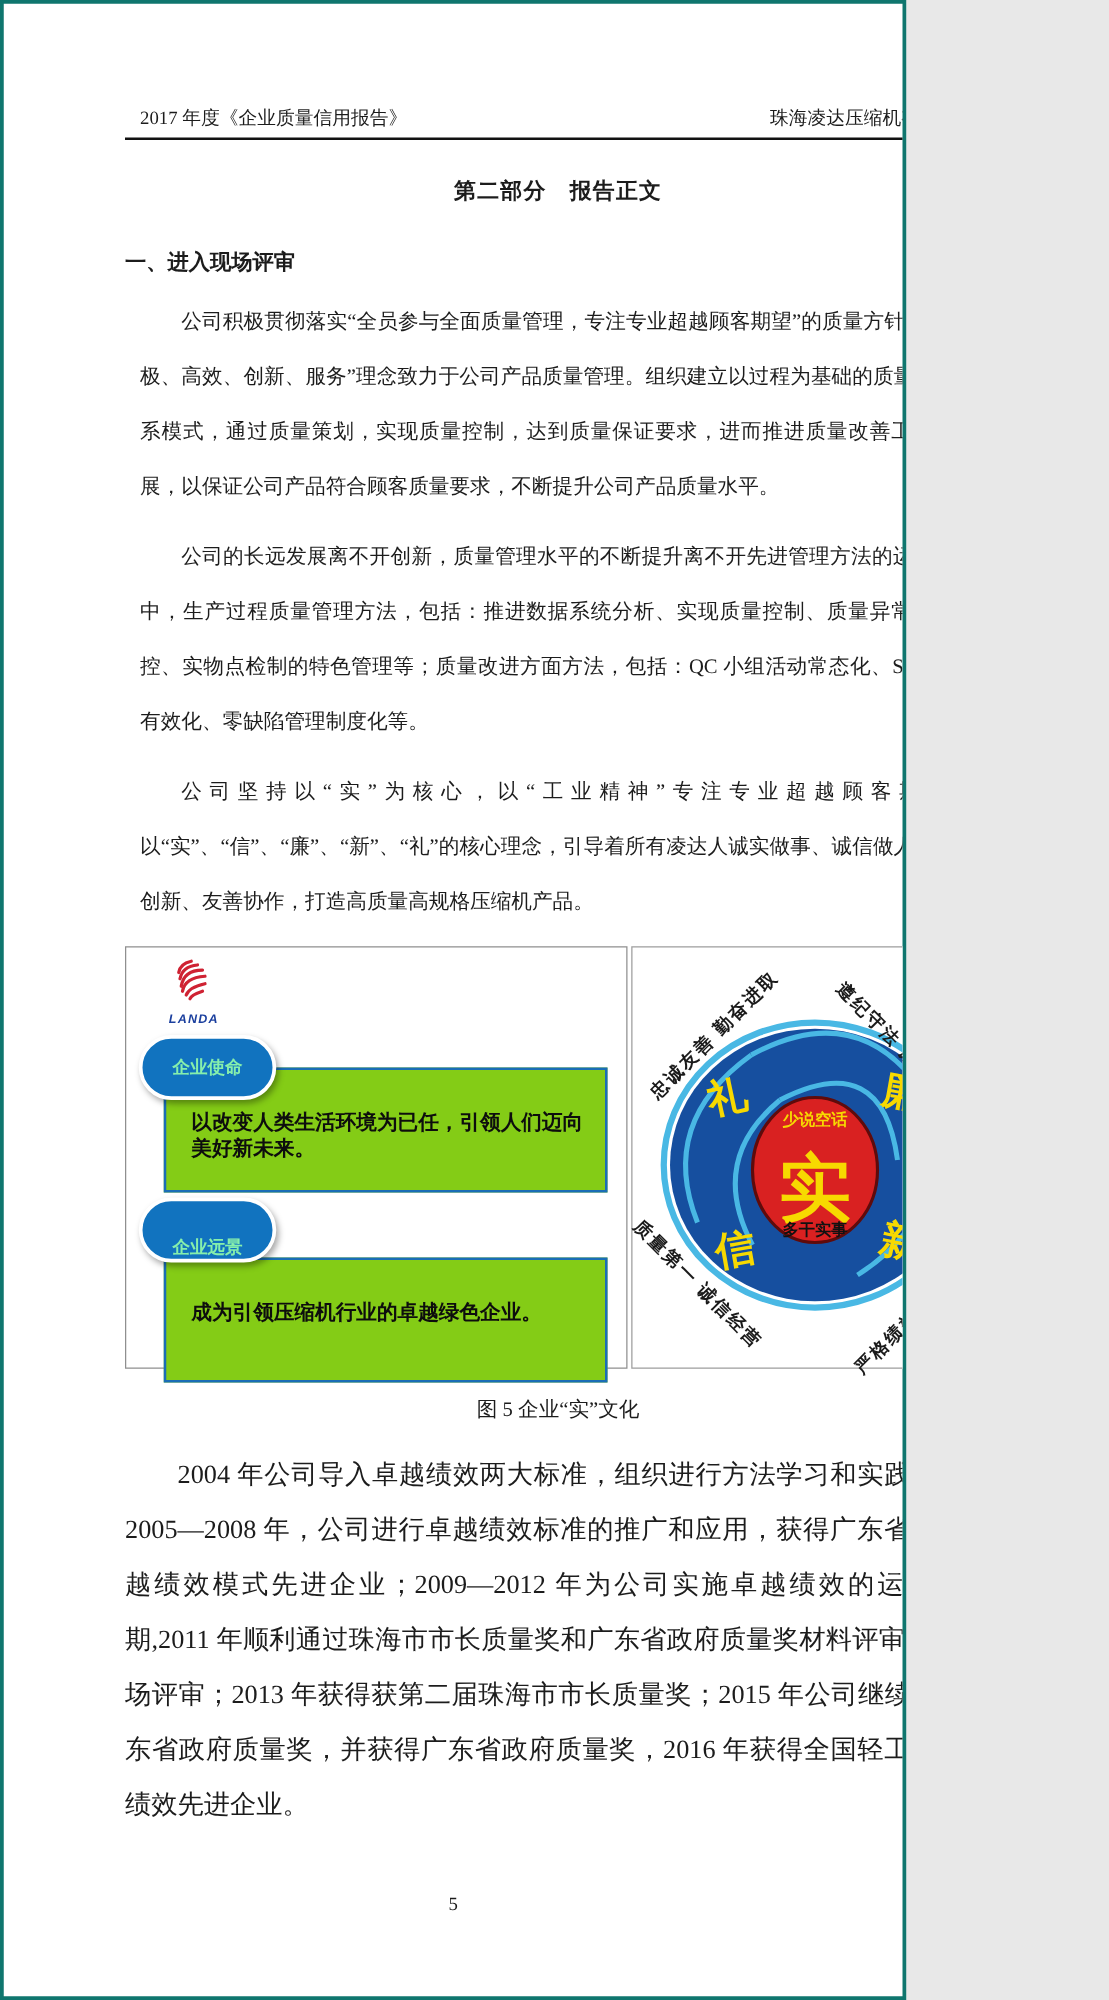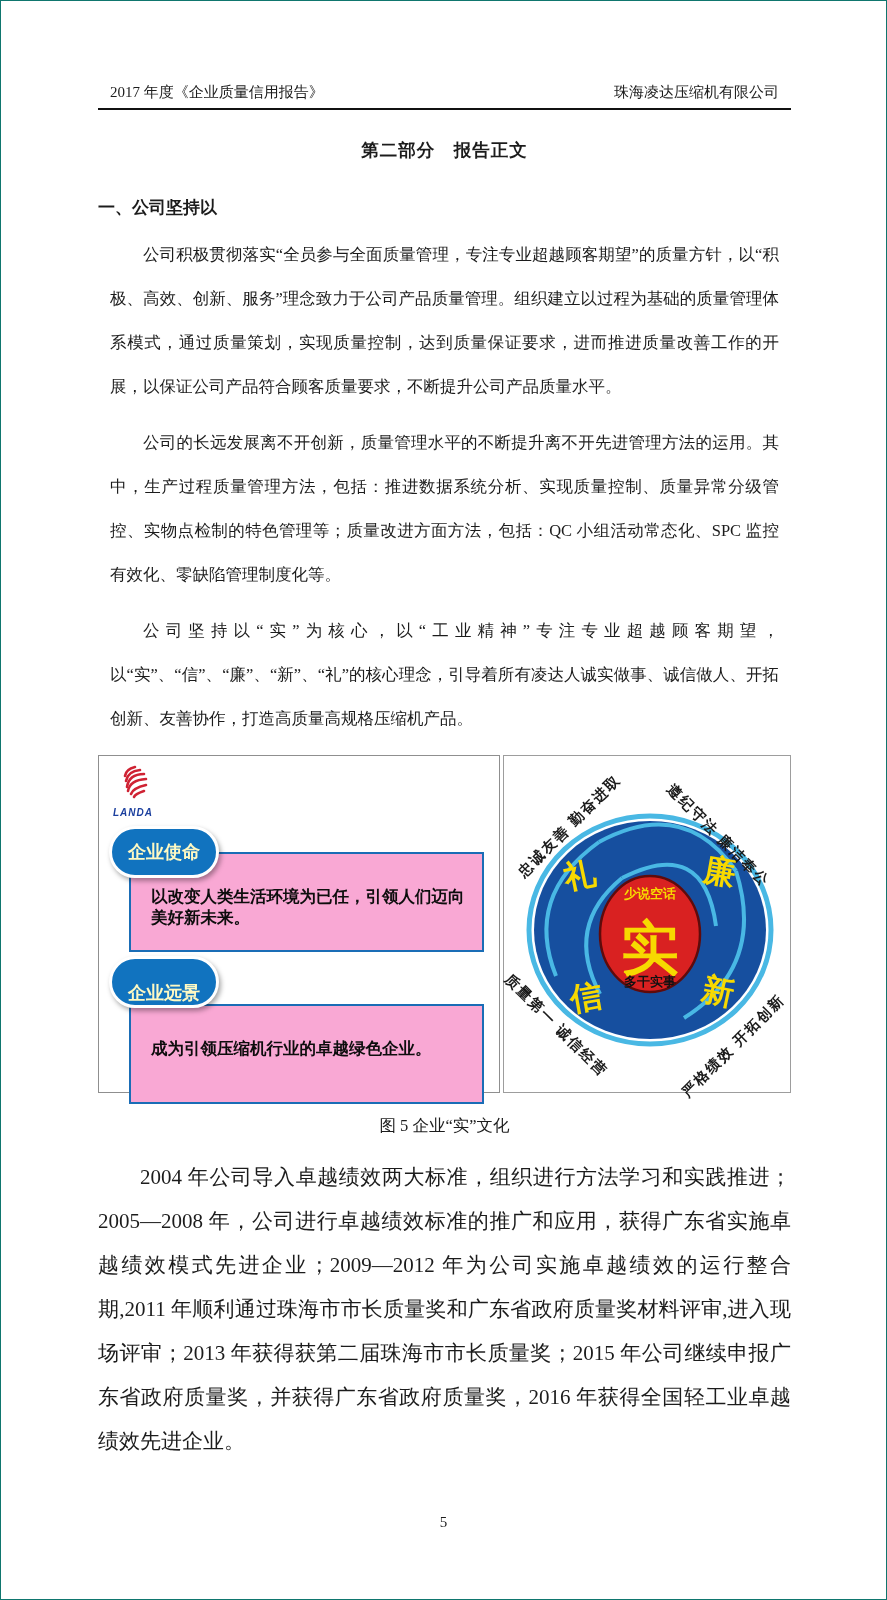--- a/index.html
+++ b/index.html
@@ -1,21 +1,21 @@
 <!DOCTYPE html>
 <html><head>
 <meta charset="utf-8">
 <style>
   html,body{margin:0;padding:0;background:#e8e8e8;}
   .page{
     position:relative;
-    width:887px;height:1600px;
+    width:725px;height:1600px;
     background:#ffffff;
     box-sizing:border-box;
-    border:1px solid #0f766e;
+    border:3px solid #0f766e;
     font-family:"Liberation Serif","DejaVu Serif",serif;
     color:#1c1c1c;
     overflow:hidden;
   }
   .content{position:absolute;left:97px;top:0;width:693px;}
   
   .header{
     display:flex;justify-content:space-between;align-items:flex-end;
     padding:82px 12px 6px 12px;
     border-bottom:2px solid #111;
@@ -34,40 +34,40 @@
   .body-text p{
     margin:12px;font-size:16.5px;line-height:44px;
     text-align:justify;text-indent:2em;
   }
   
   .figure{display:flex;gap:3px;margin-top:14px;}
   .panel{position:relative;background:#fff;box-sizing:border-box;}
   .panel-left{width:408px;height:338px;border:1px solid #8f8f8f;}
   .panel-right{width:292px;height:338px;border:1px solid #9d9d9d;}
   
-  .logo{position:absolute;left:14px;top:8px;width:60px;text-align:left;}
+  .logo{position:absolute;left:14px;top:8px;width:60px;text-align:right;}
   .logo-word{
     display:block;font-family:"Liberation Sans","DejaVu Sans",sans-serif;
     font-style:italic;font-weight:bold;font-size:10px;color:#1b3f9e;
     letter-spacing:1px;margin-top:1px;
   }
   
   .pill{
     position:absolute;left:10px;width:104px;height:46px;z-index:2;
     background:#1173bf;border:3px solid #fff;border-radius:26px;
     box-shadow:2px 3px 5px rgba(0,0,0,.35);
-    color:#fef9c3;font-family:"Liberation Sans","DejaVu Sans",sans-serif;
-    font-weight:bold;font-size:18px;
+    color:#86efac;font-family:"Liberation Sans","DejaVu Sans",sans-serif;
+    font-weight:bold;font-size:14px;
     display:flex;align-items:center;justify-content:center;
   }
   .pill-mission{top:70px;}
   .pill-vision{top:200px;align-items:flex-end;}
   .mv-box{
     position:absolute;left:30px;width:355px;height:100px;z-index:1;
-    border:2px solid #1a6db6;box-sizing:border-box;background:#f9a8d4;
+    border:2px solid #1a6db6;box-sizing:border-box;background:#84cc16;
   }
   .box-mission{top:96px;}
   .box-vision{top:248px;}
   .mv-text{
     margin:32px 10px 0 20px;
     font-family:"Liberation Sans","DejaVu Sans",sans-serif;
     font-weight:bold;font-size:16.5px;color:#0d0d0d;line-height:1.3;
   }
   
   .corner{
@@ -99,21 +99,21 @@
 <div class="page">
   <div class="content">
 
     <div class="header">
       <span>2017 年度《企业质量信用报告》</span>
       <span>珠海凌达压缩机有限公司</span>
     </div>
 
     <div class="doc-title">第二部分　报告正文</div>
 
-    <div class="section-heading">一、公司坚持以</div>
+    <div class="section-heading">一、进入现场评审</div>
 
     <div class="body-text">
       <p>公司积极贯彻落实“全员参与全面质量管理，专注专业超越顾客期望”的质量方针，以“积极、高效、创新、服务”理念致力于公司产品质量管理。组织建立以过程为基础的质量管理体系模式，通过质量策划，实现质量控制，达到质量保证要求，进而推进质量改善工作的开展，以保证公司产品符合顾客质量要求，不断提升公司产品质量水平。</p>
       <p>公司的长远发展离不开创新，质量管理水平的不断提升离不开先进管理方法的运用。其中，生产过程质量管理方法，包括：推进数据系统分析、实现质量控制、质量异常分级管控、实物点检制的特色管理等；质量改进方面方法，包括：QC 小组活动常态化、SPC 监控有效化、零缺陷管理制度化等。</p>
       <p>公司坚持以“实”为核心，以“工业精神”专注专业超越顾客期望，以“实”、“信”、“廉”、“新”、“礼”的核心理念，引导着所有凌达人诚实做事、诚信做人、开拓创新、友善协作，打造高质量高规格压缩机产品。</p>
     </div>
 
     <div class="figure">
 
       <div class="panel panel-left">

